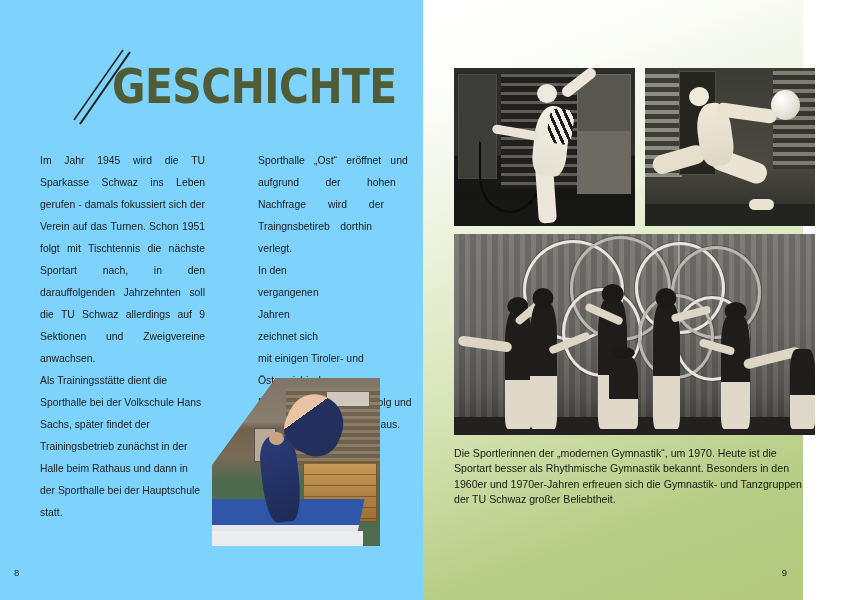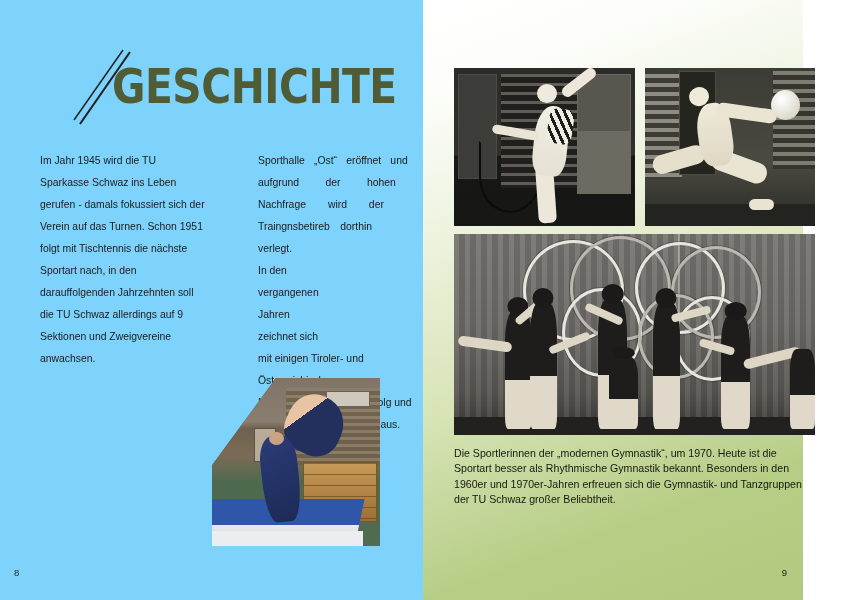--- a/index.html
+++ b/index.html
@@ -285,20 +285,21 @@
     <div id="title-block">
       <svg id="title-slashes" viewBox="0 0 70 80">
         <line x1="58" y1="4" x2="8" y2="76" stroke="#22211f" stroke-width="2.1"></line>
         <line x1="51" y1="2" x2="2" y2="72" stroke="#22211f" stroke-width="1.5"></line>
       </svg>
       <div id="title-text">GESCHICHTE</div>
     </div>
 
     <div class="col" id="col-left">
       <p>Im Jahr 1945 wird die TU Sparkasse Schwaz ins Leben gerufen - damals fokussiert sich der Verein auf das Turnen. Schon 1951 folgt mit Tischtennis die nächste Sportart nach, in den darauffolgenden Jahrzehnten soll die TU Schwaz allerdings auf 9 Sektionen und Zweigvereine anwachsen.</p>
+      <p>Als Trainingsstätte dient die Sporthalle bei der Volkschule Hans Sachs, später findet der Trainingsbetrieb zunächst in der Halle beim Rathaus und dann in der Sporthalle bei der Hauptschule statt.</p>
     </div>
 
     <div class="col" id="col-right">
       <div class="diag-wrap"></div>
       <p>Sporthalle „Ost“ eröffnet und aufgrund der hohen Nachfrage wird der Traingnsbetireb dorthin verlegt.</p>
       <p>In den vergangenen Jahren zeichnet sich mit einigen Tiroler- und Österreichischen Meister*innentiteln der Erfolg und die gute Nachwuchsarbeit aus.</p>
     </div>
 
     <div id="photo-vault" class="photo">
       <div class="vault-hall-back"></div>

